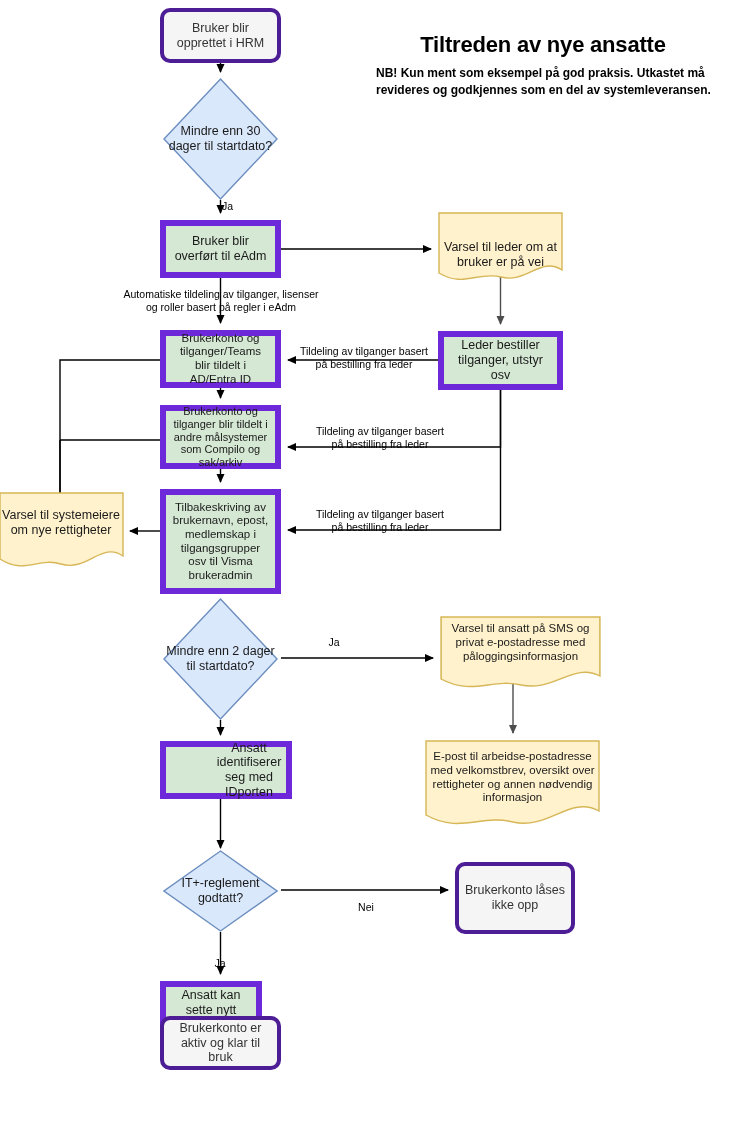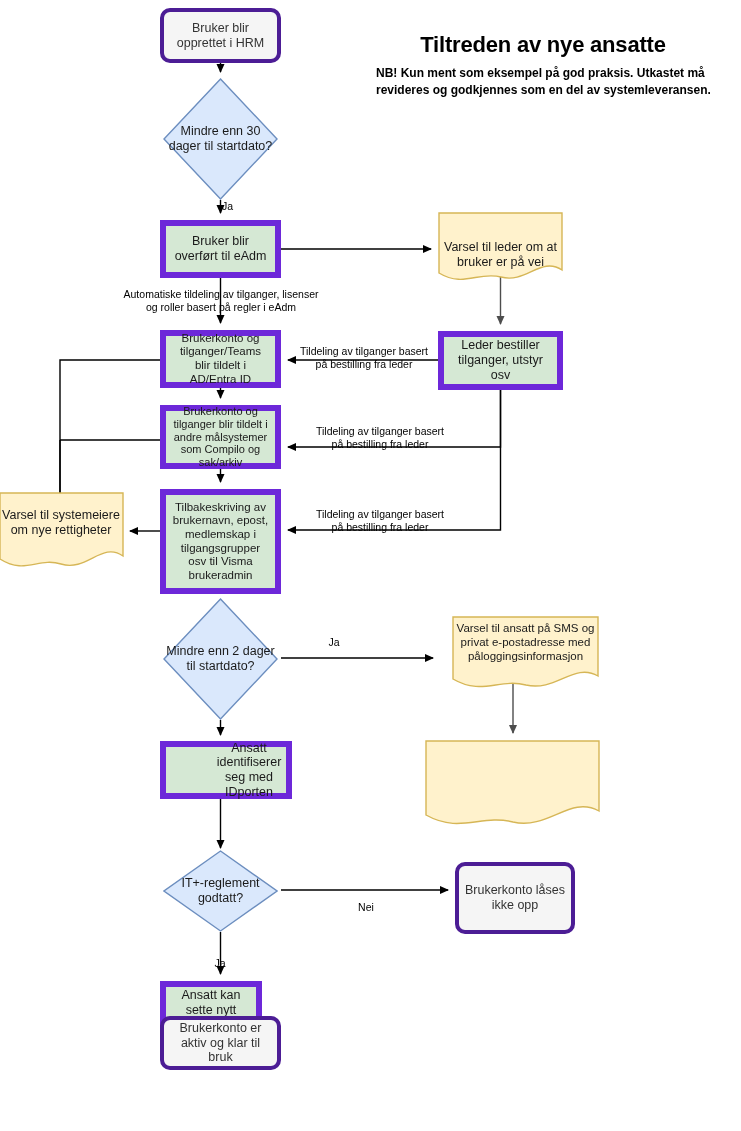--- a/index.html
+++ b/index.html
@@ -158,31 +158,32 @@
     <div class="note-label" style="top:16px;height:auto;">Varsel til systemeiere om nye rettigheter</div>
   </div>
 
   <div class="decision-wrap" style="left:163px;top:598px;width:115px;height:122px;">
     <svg class="decision-shape" viewBox="0 0 115 122" preserveAspectRatio="none">
       <polygon points="57.5,1 114,61 57.5,121 1,61" fill="#dae8fc" stroke="#6c8ebf" stroke-width="1.4"></polygon>
     </svg>
     <div class="decision-label">Mindre enn 2 dager til startdato?</div>
   </div>
 
-  <div class="note-wrap" style="left:440px;top:616px;width:147px;height:76px;margin-left:12px;">
+  <div class="note-wrap" style="left:440px;top:616px;width:161px;height:76px;">
     <svg class="note-shape" viewBox="0 0 147 76" preserveAspectRatio="none">
       <path d="M1,1 L146,1 L146,60 C122,46 104,76 74,69 C47,62 30,80 1,63 Z" fill="#fff2cc" stroke="#d6b656" stroke-width="1.4"></path>
     </svg>
     <div class="note-label" style="top:6px;height:auto;font-size:11.5px;">Varsel til ansatt på SMS og privat e-postadresse med påloggingsinformasjon</div>
   </div>
 
   <div class="note-wrap" style="left:425px;top:740px;width:175px;height:90px;">
     <svg class="note-shape" viewBox="0 0 175 90" preserveAspectRatio="none">
       <path d="M1,1 L174,1 L174,71 C145,55 124,90 88,82 C56,74 35,94 1,75 Z" fill="#fff2cc" stroke="#d6b656" stroke-width="1.4"></path>
     </svg>
+    <div class="note-label" style="top:10px;height:auto;font-size:11.5px;">E-post til arbeidse-postadresse med velkomstbrev, oversikt over rettigheter og annen nødvendig informasjon</div>
   </div>
 
   <div class="node process" style="left:160px;top:741px;width:132px;height:58px;padding-left:46px;">
     <span>Ansatt identifiserer seg med IDporten</span>
   </div>
 
   <div class="decision-wrap" style="left:163px;top:850px;width:115px;height:82px;">
     <svg class="decision-shape" viewBox="0 0 115 82" preserveAspectRatio="none">
       <polygon points="57.5,1 114,41 57.5,81 1,41" fill="#dae8fc" stroke="#6c8ebf" stroke-width="1.4"></polygon>
     </svg>

